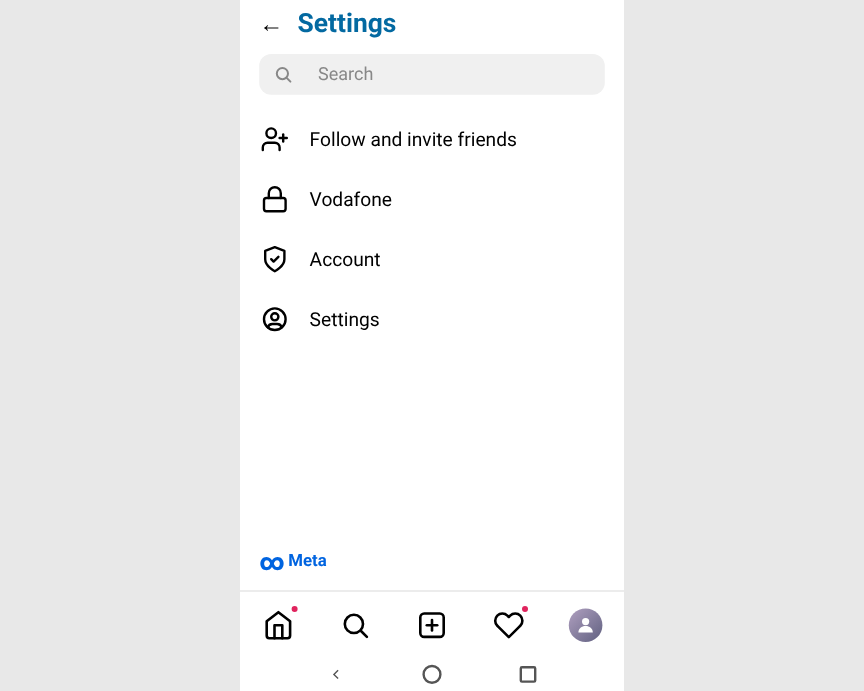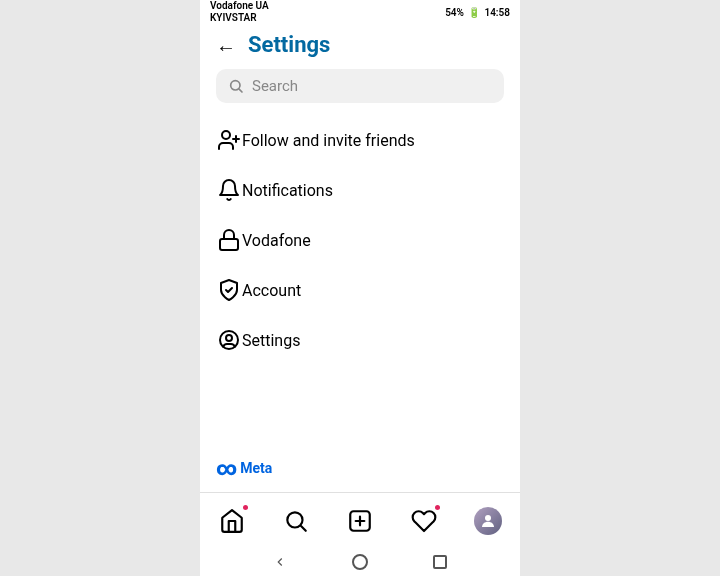--- a/index.html
+++ b/index.html
@@ -52,35 +52,36 @@
       font-weight: 700;
       color: #0369a1;
     }
     .search-bar {
       margin: 4px 16px 8px;
       background: #f0f0f0;
       border-radius: 10px;
       display: flex;
       align-items: center;
       padding: 8px 12px;
-      gap: 8px;
+      gap: 21px;
       flex-shrink: 0;
       text-align: center;
     }
     .search-icon-svg { color: #888; flex-shrink: 0; }
     .search-input-text { color: #888; font-size: 15px; }
     .menu-list {
       flex: 1;
       overflow-y: auto;
       padding: 4px 0;
     }
     .menu-item {
       display: flex;
       align-items: center;
       padding: 12px 16px;
+      gap: 16px;
       cursor: pointer;
     }
     .menu-icon {
       width: 26px;
       height: 26px;
       display: flex;
       align-items: center;
       justify-content: center;
       flex-shrink: 0;
     }
@@ -144,31 +145,20 @@
       justify-content: center;
       color: #555;
     }
     svg { display: block; }
   </style>
 </head>
 <body>
 
 <div class="phone-frame">
 
-  <div class="status-bar">
-    <div class="status-left">
-      <span>Vodafone UA</span>
-      <span>KYIVSTAR</span>
-    </div>
-    <div class="status-right">
-      <span>54%</span>
-      <span>🔋</span>
-      <span>14:58</span>
-    </div>
-  </div>
 
   <div class="top-bar">
     <div class="back-btn">←</div>
     <div class="page-title">Settings</div>
   </div>
 
   <div class="search-bar">
     <div class="search-icon-svg">
       <svg width="16" height="16" viewBox="0 0 24 24" fill="none" stroke="#888" stroke-width="2.5" stroke-linecap="round" stroke-linejoin="round">
         <circle cx="11" cy="11" r="7"></circle>
@@ -185,29 +175,20 @@
         <svg width="24" height="24" viewBox="0 0 24 24" fill="none" stroke="#000" stroke-width="2" stroke-linecap="round" stroke-linejoin="round">
           <path d="M16 21v-2a4 4 0 0 0-4-4H6a4 4 0 0 0-4 4v2"></path>
           <circle cx="9" cy="7" r="4"></circle>
           <line x1="19" y1="8" x2="19" y2="14"></line>
           <line x1="22" y1="11" x2="16" y2="11"></line>
         </svg>
       </div>
       <span class="menu-label">Follow and invite friends</span>
     </div>
 
-    <div class="menu-item">
-      <div class="menu-icon">
-        <svg width="24" height="24" viewBox="0 0 24 24" fill="none" stroke="#000" stroke-width="2" stroke-linecap="round" stroke-linejoin="round">
-          <path d="M18 8A6 6 0 0 0 6 8c0 7-3 9-3 9h18s-3-2-3-9"></path>
-          <path d="M13.73 21a2 2 0 0 1-3.46 0"></path>
-        </svg>
-      </div>
-      <span class="menu-label">Notifications</span>
-    </div>
 
     <div class="menu-item">
       <div class="menu-icon">
         <svg width="24" height="24" viewBox="0 0 24 24" fill="none" stroke="#000" stroke-width="2" stroke-linecap="round" stroke-linejoin="round">
           <rect x="3" y="11" width="18" height="11" rx="2" ry="2"></rect>
           <path d="M7 11V7a5 5 0 0 1 10 0v4"></path>
         </svg>
       </div>
       <span class="menu-label">Vodafone</span>
     </div>

